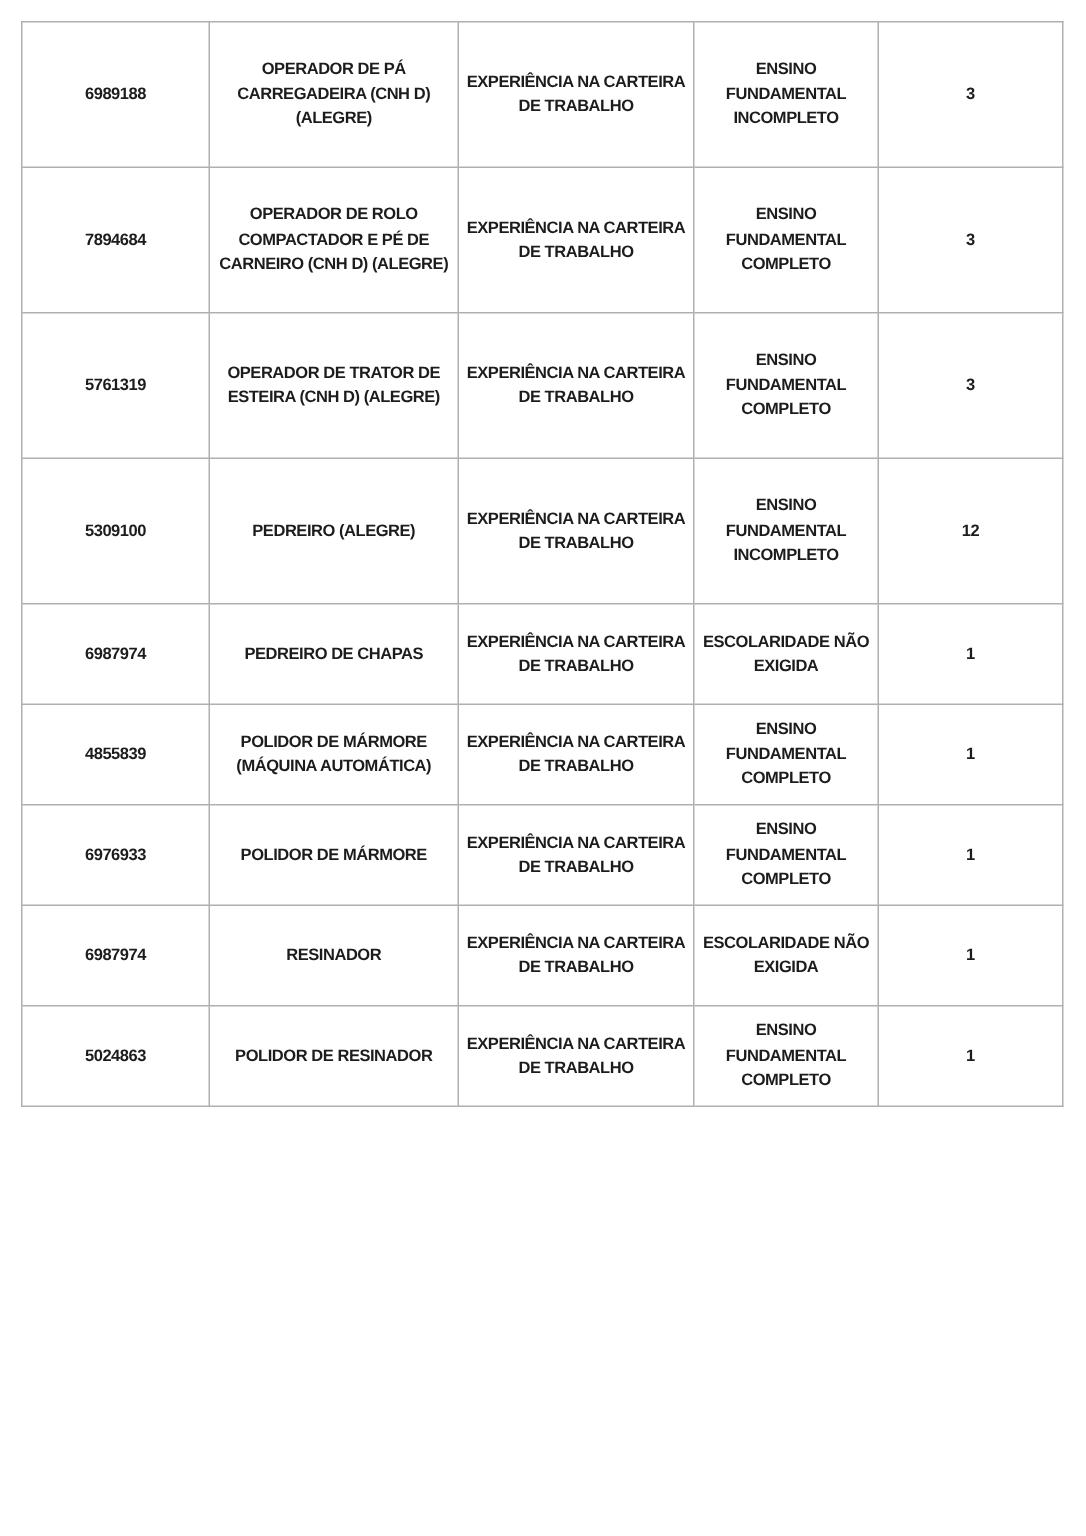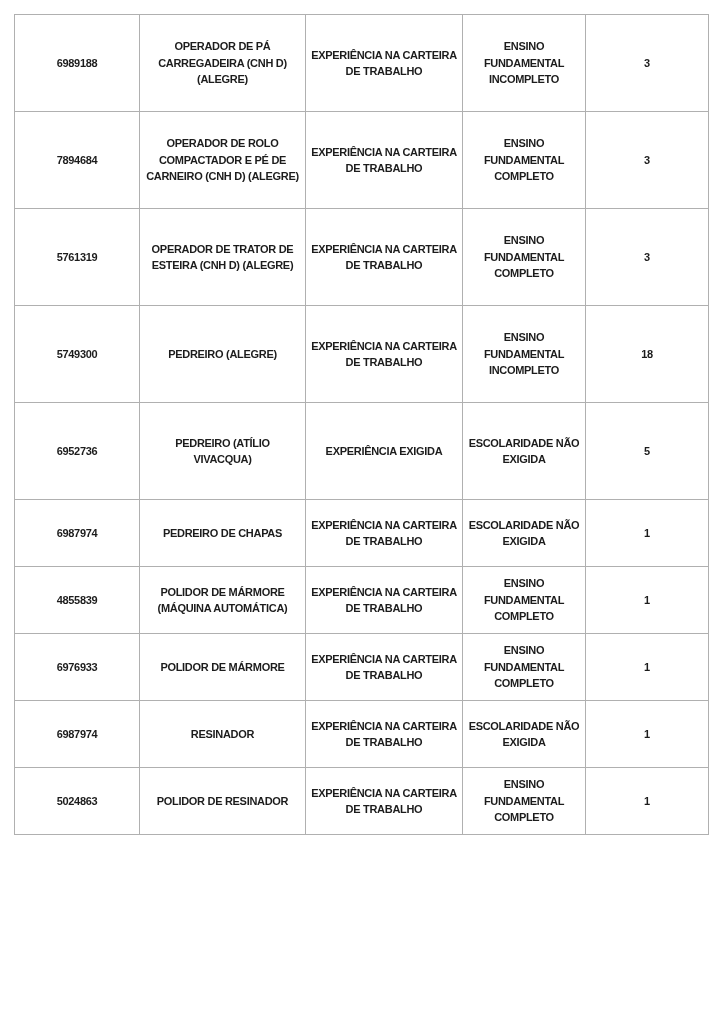--- a/index.html
+++ b/index.html
@@ -85,37 +85,28 @@
           <td>OPERADOR DE TRATOR DE
 ESTEIRA (CNH D) (ALEGRE)</td>
           <td>EXPERIÊNCIA NA CARTEIRA
 DE TRABALHO</td>
           <td>ENSINO
 FUNDAMENTAL
 COMPLETO</td>
           <td>3</td>
         </tr>
         <tr class="row-tall">
-          <td>5749300</td>
+          <td>5309100</td>
           <td>PEDREIRO (ALEGRE)</td>
           <td>EXPERIÊNCIA NA CARTEIRA
 DE TRABALHO</td>
           <td>ENSINO
 FUNDAMENTAL
 INCOMPLETO</td>
-          <td>18</td>
-        </tr>
-        <tr class="row-tall">
-          <td>6952736</td>
-          <td>PEDREIRO (ATÍLIO
-VIVACQUA)</td>
-          <td>EXPERIÊNCIA EXIGIDA</td>
-          <td>ESCOLARIDADE NÃO
-EXIGIDA</td>
-          <td>5</td>
+          <td>12</td>
         </tr>
         <tr class="row-short">
           <td>6987974</td>
           <td>PEDREIRO DE CHAPAS</td>
           <td>EXPERIÊNCIA NA CARTEIRA
 DE TRABALHO</td>
           <td>ESCOLARIDADE NÃO
 EXIGIDA</td>
           <td>1</td>
         </tr>

